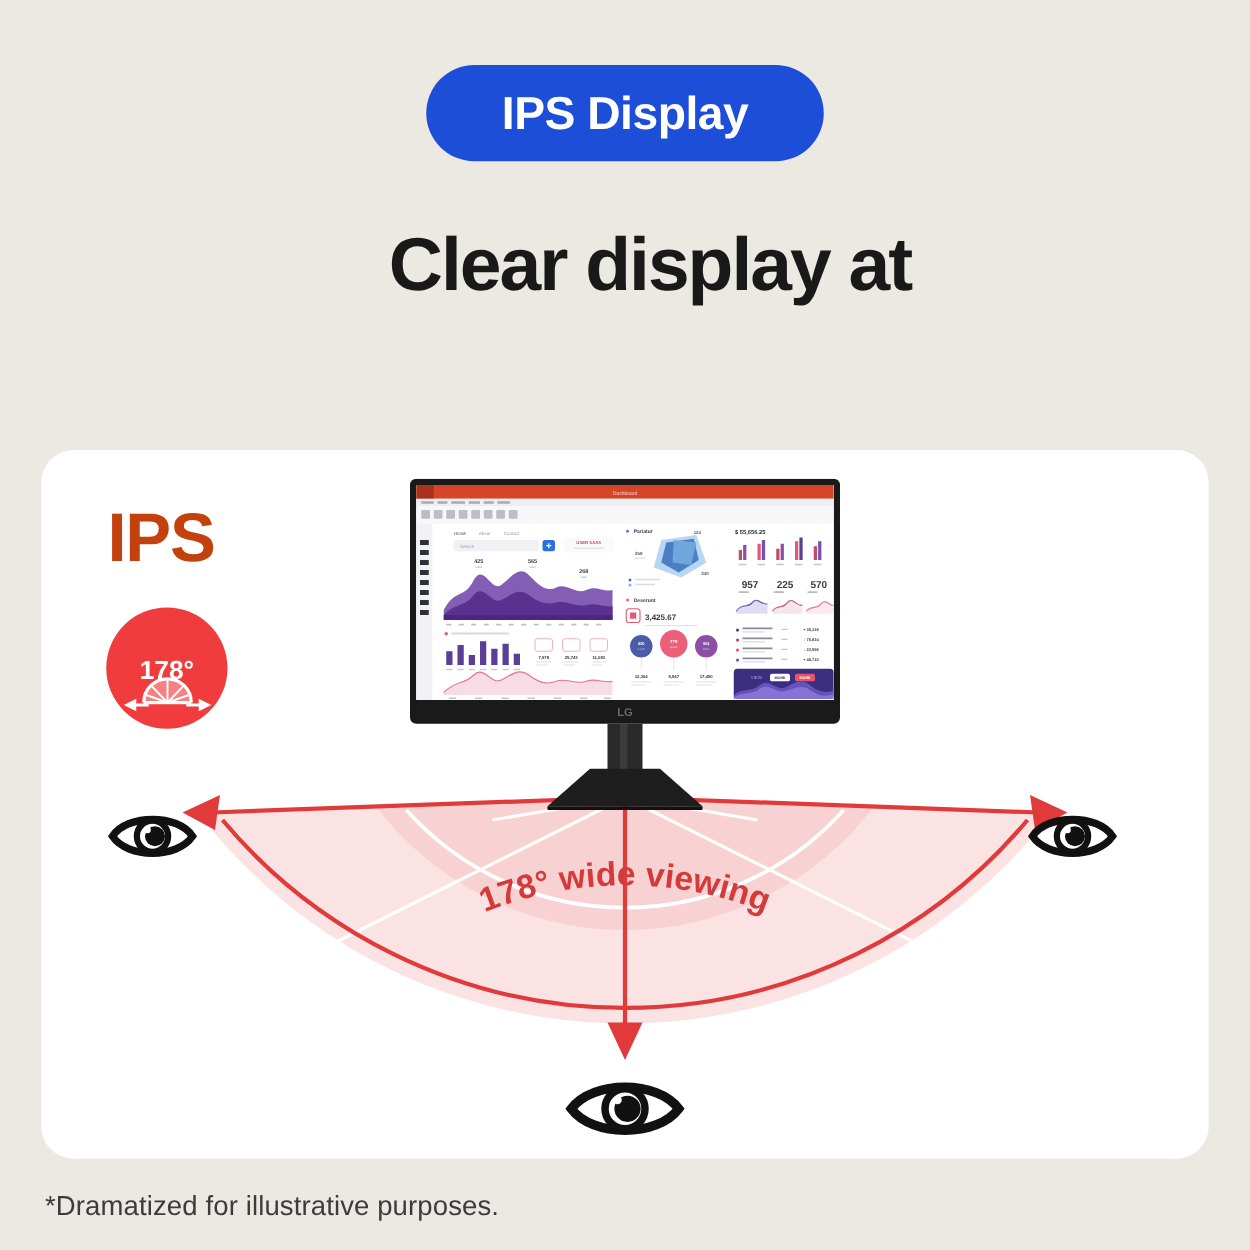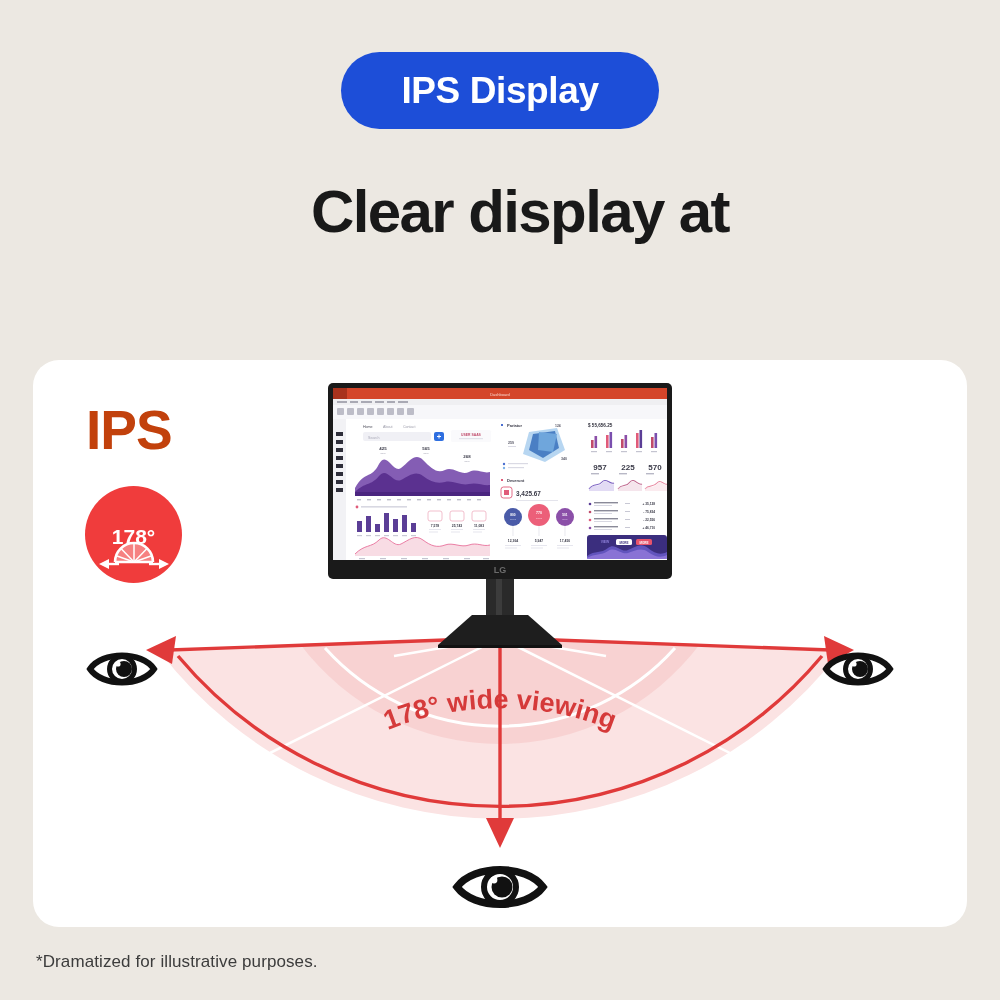--- a/index.html
+++ b/index.html
@@ -74,21 +74,21 @@
 
   
   .eye { position: absolute; }
   .eye-left  { left: 86px;  top: 645px; }
   .eye-right { left: 822px; top: 645px; }
   .eye-bottom{ left: 452px; top: 856px; }
 
   
   .footnote {
     position: absolute; left: 36px; top: 952px;
-    font-size: 17px; color: #3C3C3C;
+    font-size: 22px; color: #3C3C3C;
     letter-spacing: 0.1px;
   }
 </style>
 </head>
 <body>
 
 <div class="page">
 
   <div class="badge-pill">
     <span>IPS Display</span>

